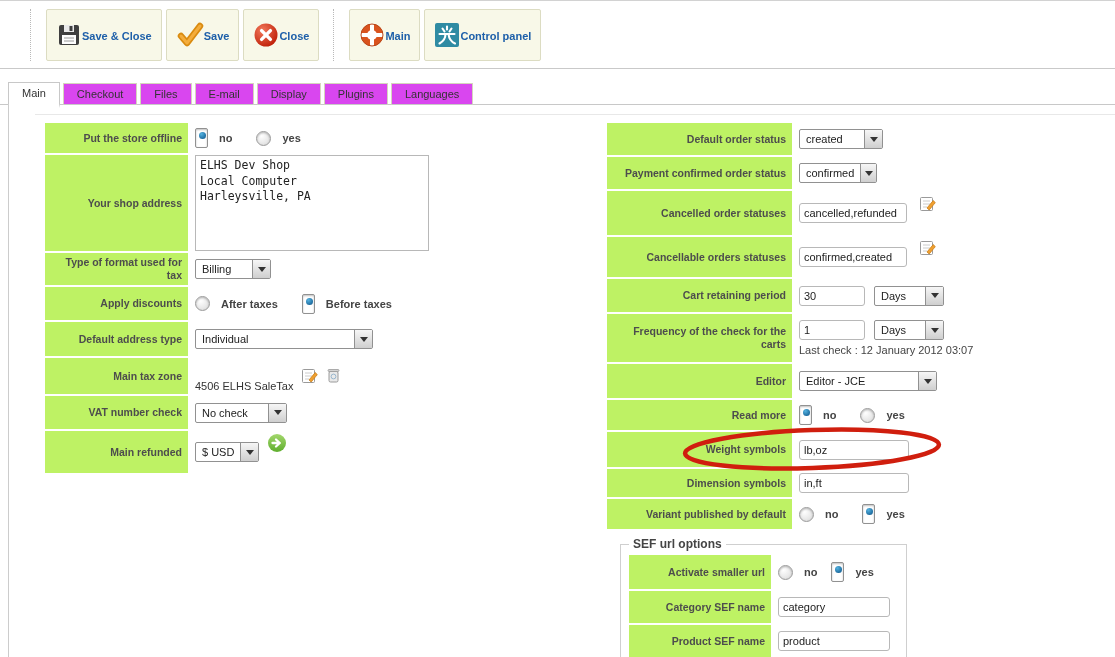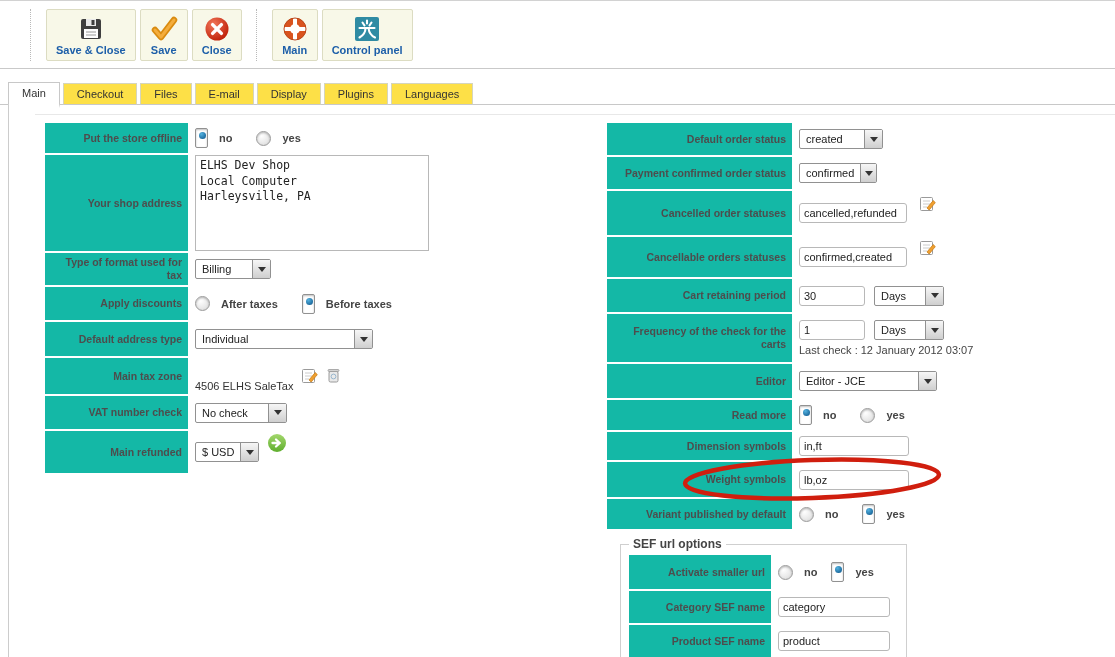--- a/index.html
+++ b/index.html
@@ -4,44 +4,44 @@
 <style>
   html,body{margin:0;padding:0;background:#fff;}
   .page{position:relative;width:1115px;height:657px;overflow:hidden;background:#fff;
         font-family:"Liberation Sans",sans-serif;font-size:11px;color:#333;
         border-top:1px solid #d2d2d2;box-sizing:border-box;}
 
   
   .toolbar{position:absolute;left:0;top:1px;width:100%;height:67px;border-bottom:1px solid #c9c9c9;
            display:flex;align-items:center;padding-left:20px;box-sizing:border-box;}
   .tsep{width:1px;height:52px;border-left:1px dotted #b9b9b9;margin:0 14px 0 10px;}
-  .tbtn{display:flex;flex-direction:column;align-items:center;justify-content:flex-end;
+  .tbtn{display:flex;align-items:center;justify-content:flex-end;
         min-width:46px;height:52px;padding:4px 9px 4px;margin-right:4px;
         background:#f8f8e8;border:1px solid #dcdcc2;border-radius:2px;cursor:pointer;box-sizing:border-box;}
   .tbtn .tlabel{margin-top:2px;font-weight:bold;color:#1d5fa9;font-size:11px;white-space:nowrap;}
   .tbtn svg{display:block;}
 
   
   .tabs{position:absolute;left:0;top:79px;width:1115px;height:25px;box-sizing:border-box;
         border-bottom:1px solid #c8c8c8;display:flex;align-items:flex-end;padding-left:8px;}
-  .tab{height:22px;line-height:21px;padding:0 13px;margin-right:3px;background:#fde047;
+  .tab{height:22px;line-height:21px;padding:0 13px;margin-right:3px;background:#d946ef;
        border:1px solid #d5d5bd;border-bottom:1px solid #c8c8c8;margin-bottom:-1px;
        font-size:11px;color:#333;cursor:pointer;box-sizing:border-box;white-space:nowrap;}
   .tab.active{background:#fff;border-color:#c8c8c8;border-bottom:4px solid #fff;height:26px;margin-bottom:-4px;}
 
   
   .content-border{position:absolute;left:8px;top:104px;bottom:0;width:0;border-left:1px solid #ccc;}
   .hairline{position:absolute;left:35px;top:113px;width:1080px;border-top:1px solid #e8e8e8;}
 
   .col{position:absolute;top:122px;}
   .col-left{left:45px;width:555px;}
   .col-right{left:607px;width:460px;}
 
   .frow{display:flex;margin-bottom:2px;}
-  .flabel{background:#14b8a6;color:#4d4d4d;font-weight:bold;font-size:10.5px;
+  .flabel{background:#bef264;color:#4d4d4d;font-weight:bold;font-size:10.5px;
           display:flex;align-items:center;justify-content:flex-end;text-align:right;
           padding:0 6px 0 3px;box-sizing:border-box;line-height:1.2;}
   .col-left .flabel{width:143px;min-width:143px;}
   .col-right .flabel{width:185px;min-width:185px;}
   .fval{flex:1;display:flex;align-items:center;padding-left:7px;}
 
   
   .radio{width:13px;height:13px;border-radius:50%;border:1px solid #9a9a9a;
          background:radial-gradient(circle at 35% 30%,#ffffff,#d9d9d9);
          box-shadow:inset 0 1px 2px rgba(0,0,0,.25);display:inline-block;position:relative;cursor:pointer;flex:none;}
@@ -373,35 +373,35 @@
     <div class="frow" style="min-height:30px">
       <div class="flabel">Read more</div>
       <div class="fval">
         <span class="radio sel"></span>
         <span class="opt">no</span>
         <span class="radio"></span>
         <span class="opt">yes</span>
       </div>
     </div>
 
-    <div class="frow" style="min-height:28px">
-      <div class="flabel">Dimension symbols</div>
-      <div class="fval">
-        <input class="tin" style="width: 110px;" value="in,ft">
-      </div>
-    </div>
-
     <div class="frow weight-row" style="min-height:35px">
       <div class="flabel">Weight symbols</div>
       <div class="fval">
         <input class="tin" style="width: 110px;" value="lb,oz">
       </div>
       <svg class="annot" width="268" height="56">
         <ellipse cx="133" cy="28" rx="127" ry="19" fill="none" stroke="#d01e0e" stroke-width="4.5" transform="rotate(-2 133 28)" stroke-linecap="round"></ellipse>
       </svg>
+    </div>
+
+    <div class="frow" style="min-height:28px">
+      <div class="flabel">Dimension symbols</div>
+      <div class="fval">
+        <input class="tin" style="width: 110px;" value="in,ft">
+      </div>
     </div>
 
     <div class="frow" style="min-height:30px">
       <div class="flabel">Variant published by default</div>
       <div class="fval">
         <span class="radio"></span>
         <span class="opt">no</span>
         <span class="radio sel"></span>
         <span class="opt">yes</span>
       </div>

